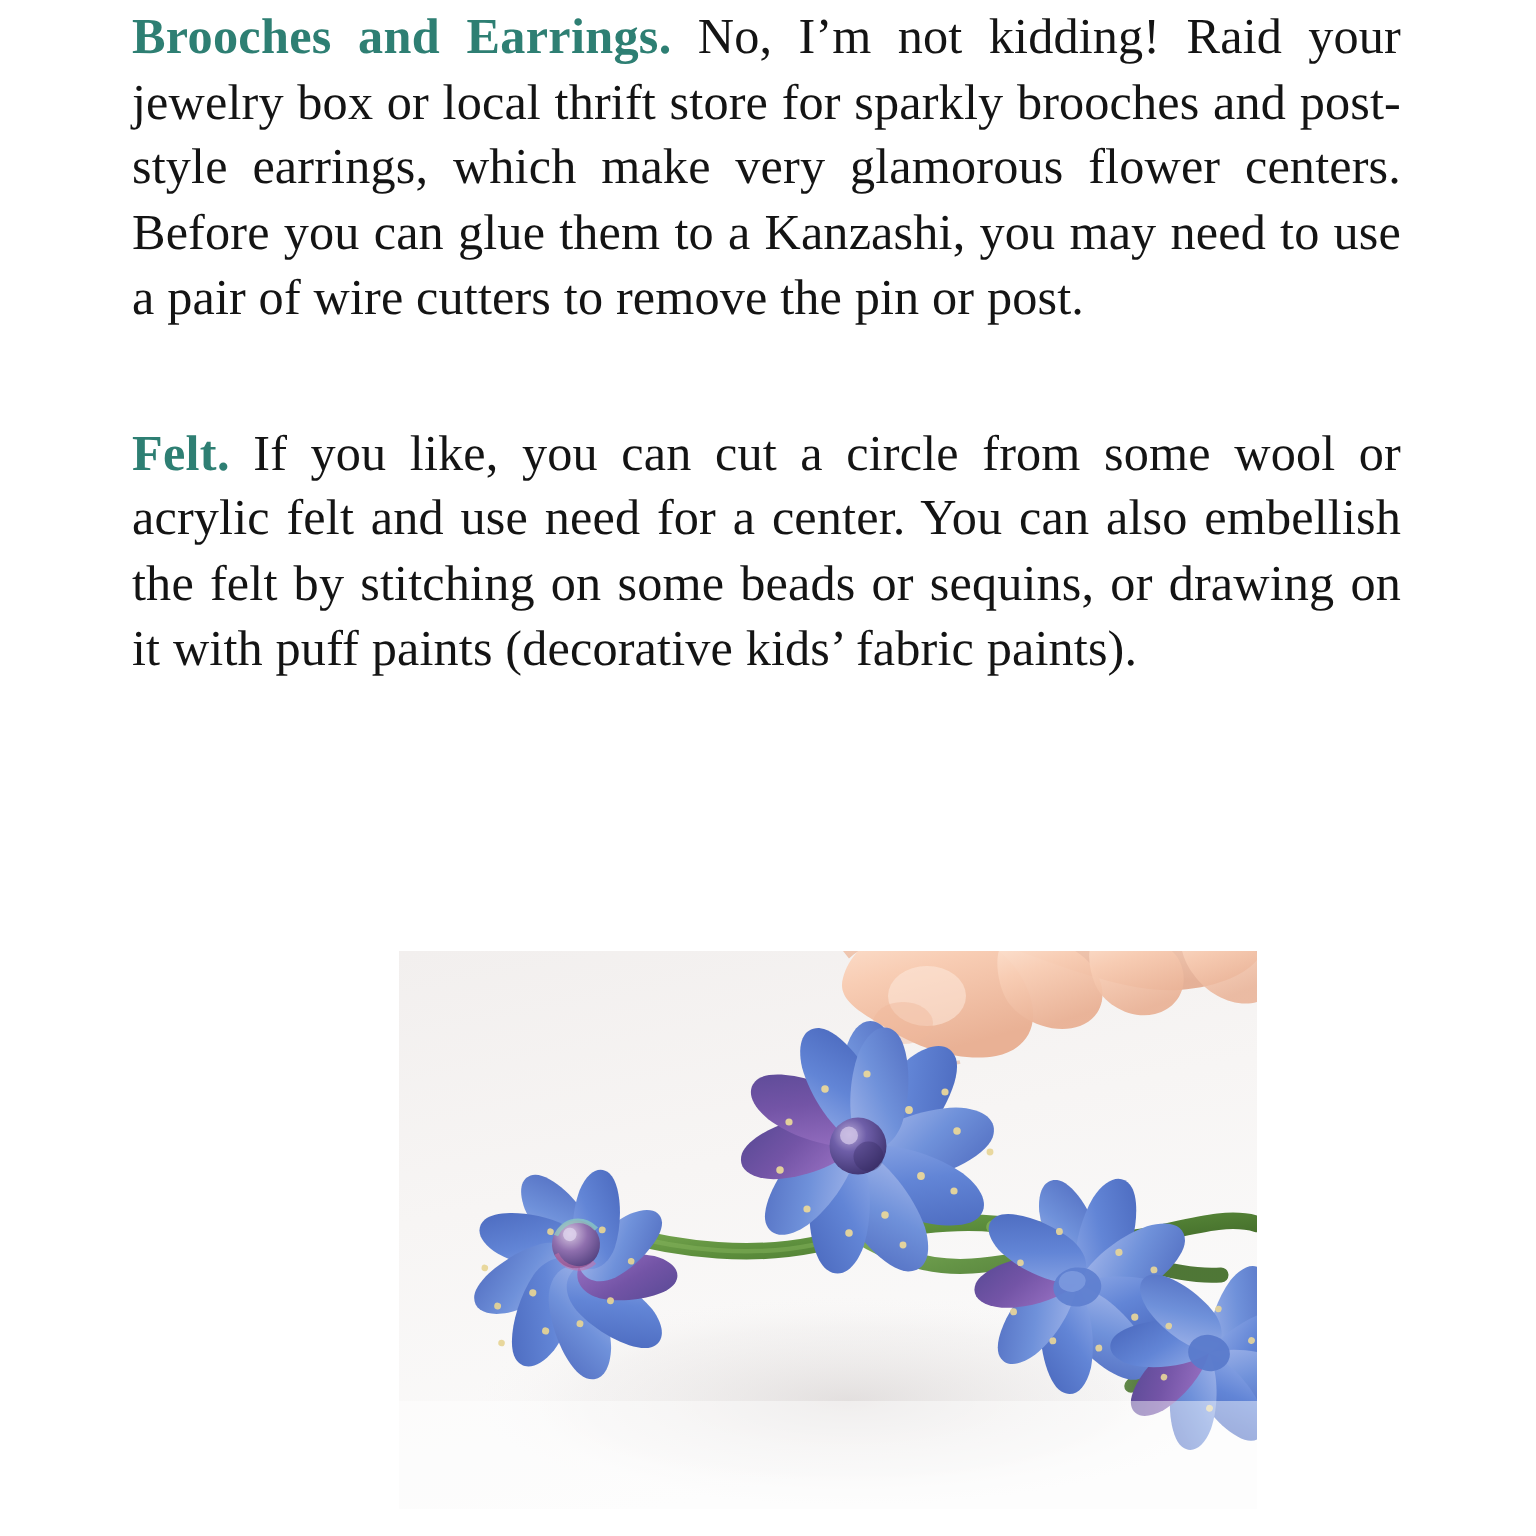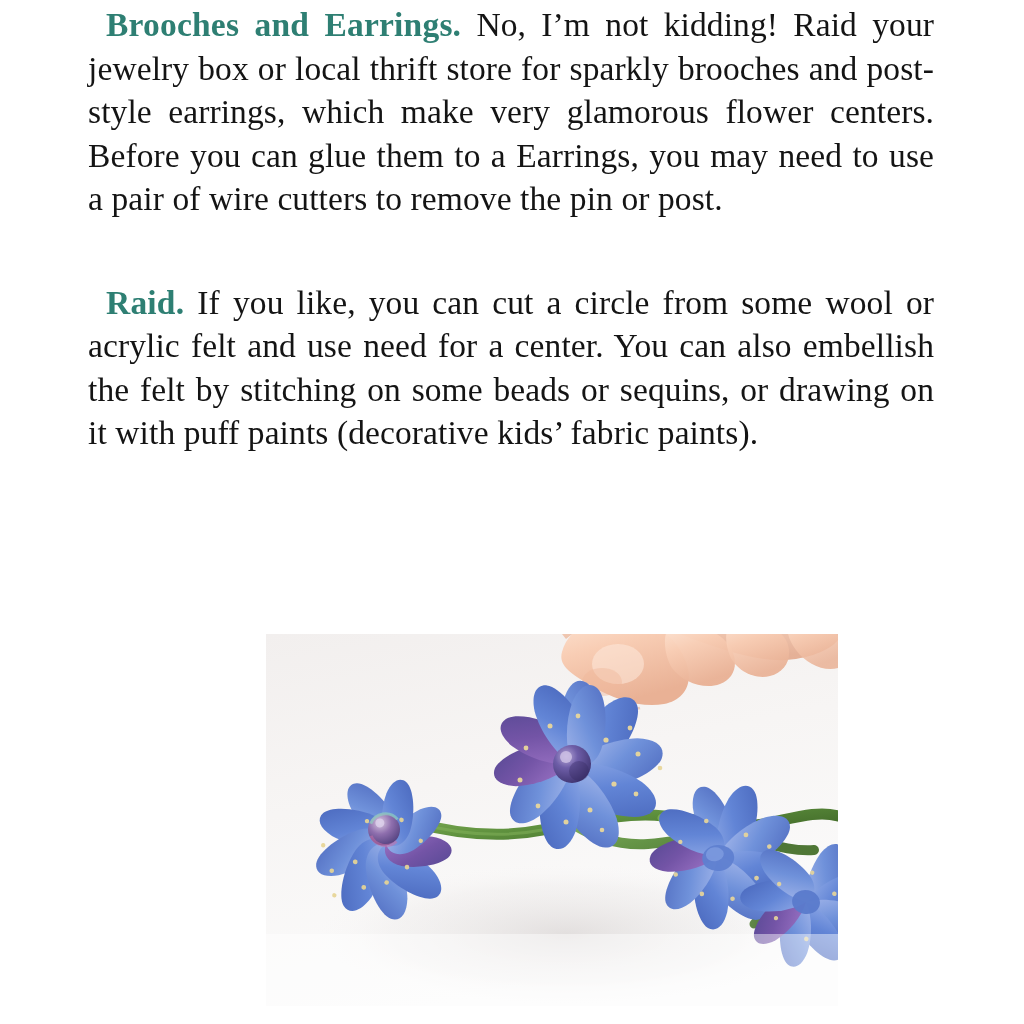--- a/index.html
+++ b/index.html
@@ -43,21 +43,20 @@
     hyphens: none;
   }
 
   .para.first { margin-top: 3px; }
   .para.second { margin-top: 60px; }
 
   .runin {
     font-weight: bold;
     color: #2e7f73;
     letter-spacing: 0.2px;
-    margin-left: 18px;
   }
 
   
   .photo-figure {
     position: absolute;
     left: 226px;
     top: 618px;
     width: 572px;
     height: 372px;
     overflow: hidden;
@@ -70,23 +69,23 @@
     height: 372px;
   }
 </style>
 </head>
 <body>
 
 <div class="page">
 
   <div class="text-column">
 
-    <p class="para first"><span class="runin">Brooches and Earrings.</span><span> No, I’m not kidding! Raid your jewelry box or local thrift store for sparkly brooches and post-style earrings, which make very glamorous flower centers. Before you can glue them to a Earrings, you may need to use a pair of wire cutters to remove the pin or post.</span></p>
-
-    <p class="para second"><span class="runin">Raid.</span><span> If you like, you can cut a circle from some wool or acrylic felt and use need for a center. You can also embellish the felt by stitching on some beads or sequins, or drawing on it with puff paints (decorative kids’ fabric paints).</span></p>
+    <p class="para first"><span class="runin">Brooches and Earrings.</span><span> No, I’m not kidding! Raid your jewelry box or local thrift store for sparkly brooches and post-style earrings, which make very glamorous flower centers. Before you can glue them to a Kanzashi, you may need to use a pair of wire cutters to remove the pin or post.</span></p>
+
+    <p class="para second"><span class="runin">Felt.</span><span> If you like, you can cut a circle from some wool or acrylic felt and use need for a center. You can also embellish the felt by stitching on some beads or sequins, or drawing on it with puff paints (decorative kids’ fabric paints).</span></p>
 
   </div>
 
   <figure class="photo-figure">
     <svg class="photo-svg" viewBox="0 0 572 372" preserveAspectRatio="none">
       <defs>
         <linearGradient id="bgGrad" x1="0" y1="0" x2="0.3" y2="1">
           <stop offset="0%" stop-color="#f2efee"></stop>
           <stop offset="45%" stop-color="#f7f5f4"></stop>
           <stop offset="100%" stop-color="#fbfbfb"></stop>

